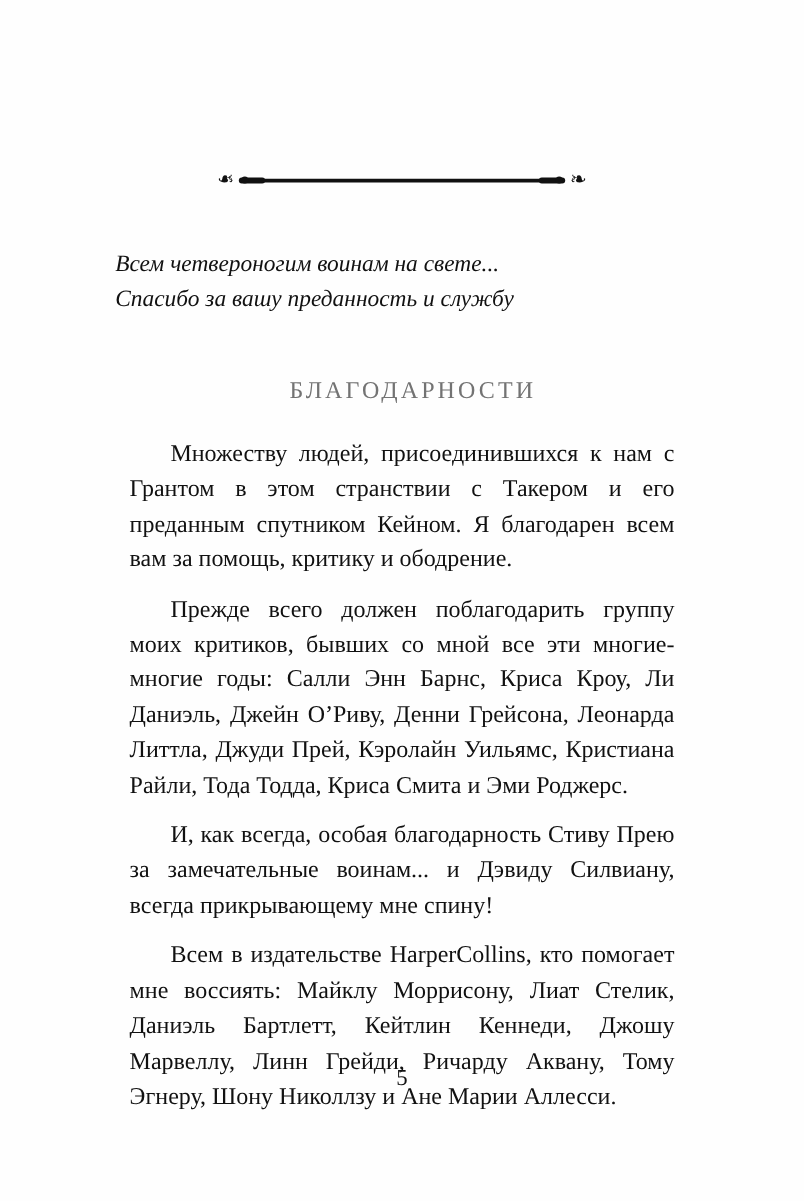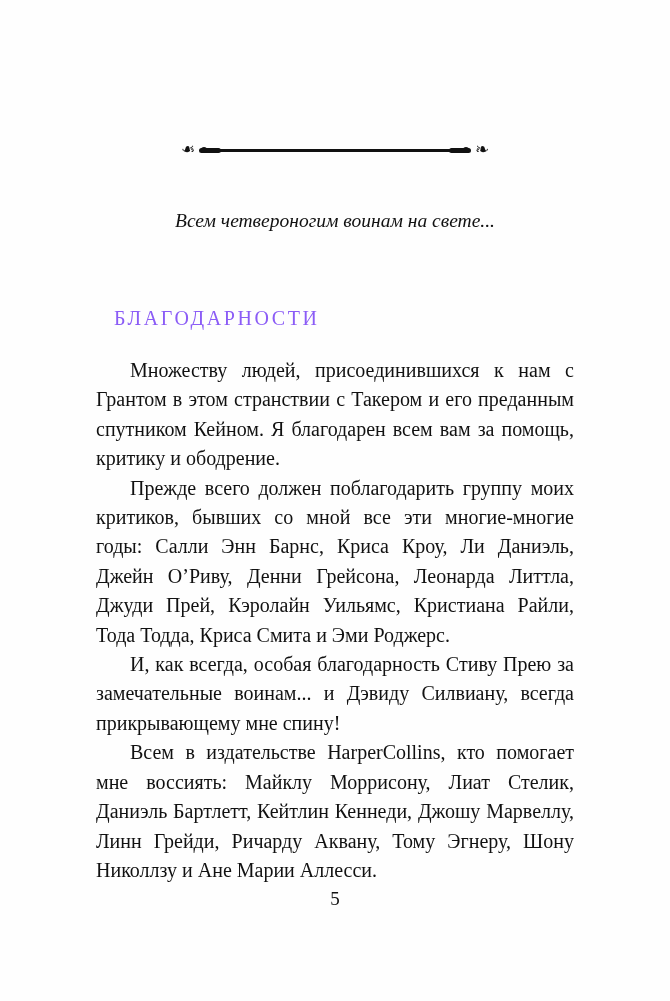--- a/index.html
+++ b/index.html
@@ -78,49 +78,49 @@
     height: 6px;
     border-radius: 50%;
     background: #111;
   }
   .ornament .dot.left { left: 16px; }
   .ornament .dot.right { right: 16px; }
 
   
   .dedication {
     margin-top: 42px;
-    text-align: center;
+    text-align: left;
     font-style: italic;
     font-size: 19.5px;
     line-height: 29px;
     color: #111;
   }
   .dedication div { white-space: nowrap; }
 
   
   .heading {
-    margin-top: 72px;
+    margin-top: 51px;
     font-size: 20px;
     letter-spacing: 2.6px;
-    color: #8b5cf6;
-    text-align: left;
+    color: #737373;
+    text-align: center;
     padding-left: 18px;
   }
 
   
   .body-text {
     margin-top: 26px;
     font-size: 20px;
     line-height: 29.4px;
     text-align: justify;
     color: #111;
     hyphens: none;
   }
   .body-text p {
-    margin: 0;
+    margin: 12px;
     text-indent: 34px;
   }
 
   
   .folio {
     position: absolute;
     left: 0;
     right: 0;
     top: 888px;
     text-align: center;
@@ -137,20 +137,21 @@
     <div class="ornament">
       <div class="rule"></div>
       <div class="curl left">❧</div>
       <div class="curl right">❧</div>
       <div class="dot left"></div>
       <div class="dot right"></div>
     </div>
 
     <div class="dedication">
       <div>Всем четвероногим воинам на свете...</div>
+      <div>Спасибо за вашу преданность и службу</div>
     </div>
 
     <div class="heading">БЛАГОДАРНОСТИ</div>
 
     <div class="body-text">
       <p>Множеству людей, присоединившихся к нам с Грантом в этом странствии с Такером и его преданным спутником Кейном. Я благодарен всем вам за помощь, критику и ободрение.</p>
       <p>Прежде всего должен поблагодарить группу моих критиков, бывших со мной все эти многие-многие годы: Салли Энн Барнс, Криса Кроу, Ли Даниэль, Джейн О’Риву, Денни Грейсона, Леонарда Литтла, Джуди Прей, Кэролайн Уильямс, Кристиана Райли, Тода Тодда, Криса Смита и Эми Роджерс.</p>
       <p>И, как всегда, особая благодарность Стиву Прею за замечательные воинам... и Дэвиду Силвиану, всегда прикрывающему мне спину!</p>
       <p>Всем в издательстве HarperCollins, кто помогает мне воссиять: Майклу Моррисону, Лиат Стелик, Даниэль Бартлетт, Кейтлин Кеннеди, Джошу Марвеллу, Линн Грейди, Ричарду Аквану, Тому Эгнеру, Шону Николлзу и Ане Марии Аллесси.</p>
     </div>

